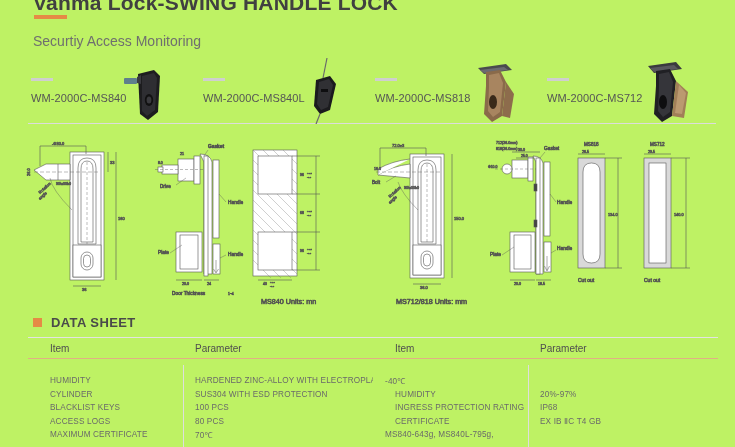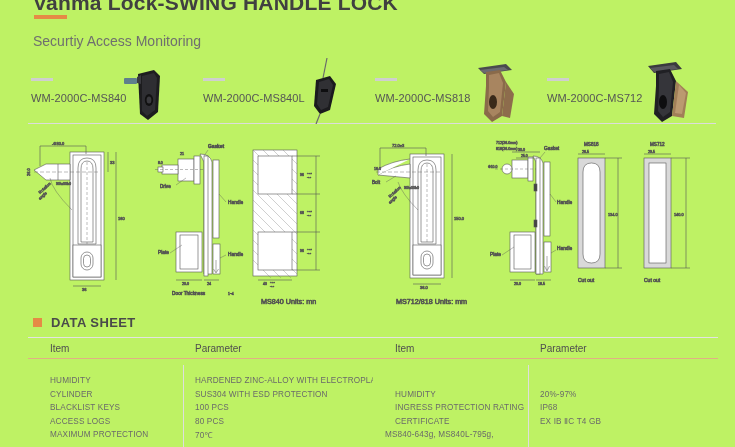--- a/index.html
+++ b/index.html
@@ -482,35 +482,36 @@
         </div>
         <div class="tr">
           <div class="td col-item">BLACKLIST KEYS</div>
           <div class="td col-param">100 PCS</div>
         </div>
         <div class="tr">
           <div class="td col-item">ACCESS LOGS</div>
           <div class="td col-param">80 PCS</div>
         </div>
         <div class="tr">
-          <div class="td col-item">MAXIMUM PROTECTION</div>
+          <div class="td col-item">MAXIMUM CERTIFICATE</div>
           <div class="td col-param">70℃</div>
         </div>
       </div>
     </div>
 
     <div class="half-table">
       <div class="th-row">
         <div class="th col-item">Item</div>
         <div class="th col-param">Parameter</div>
       </div>
       <div class="orange-rule"></div>
       <div class="tbody">
         <div class="vdiv"></div>
         <div class="tr">
+          <div class="td col-param">-40℃</div>
         </div>
         <div class="tr">
           <div class="td col-item">HUMIDITY</div>
           <div class="td col-param">20%-97%</div>
         </div>
         <div class="tr">
           <div class="td col-item">INGRESS PROTECTION RATING</div>
           <div class="td col-param">IP68</div>
         </div>
         <div class="tr">

